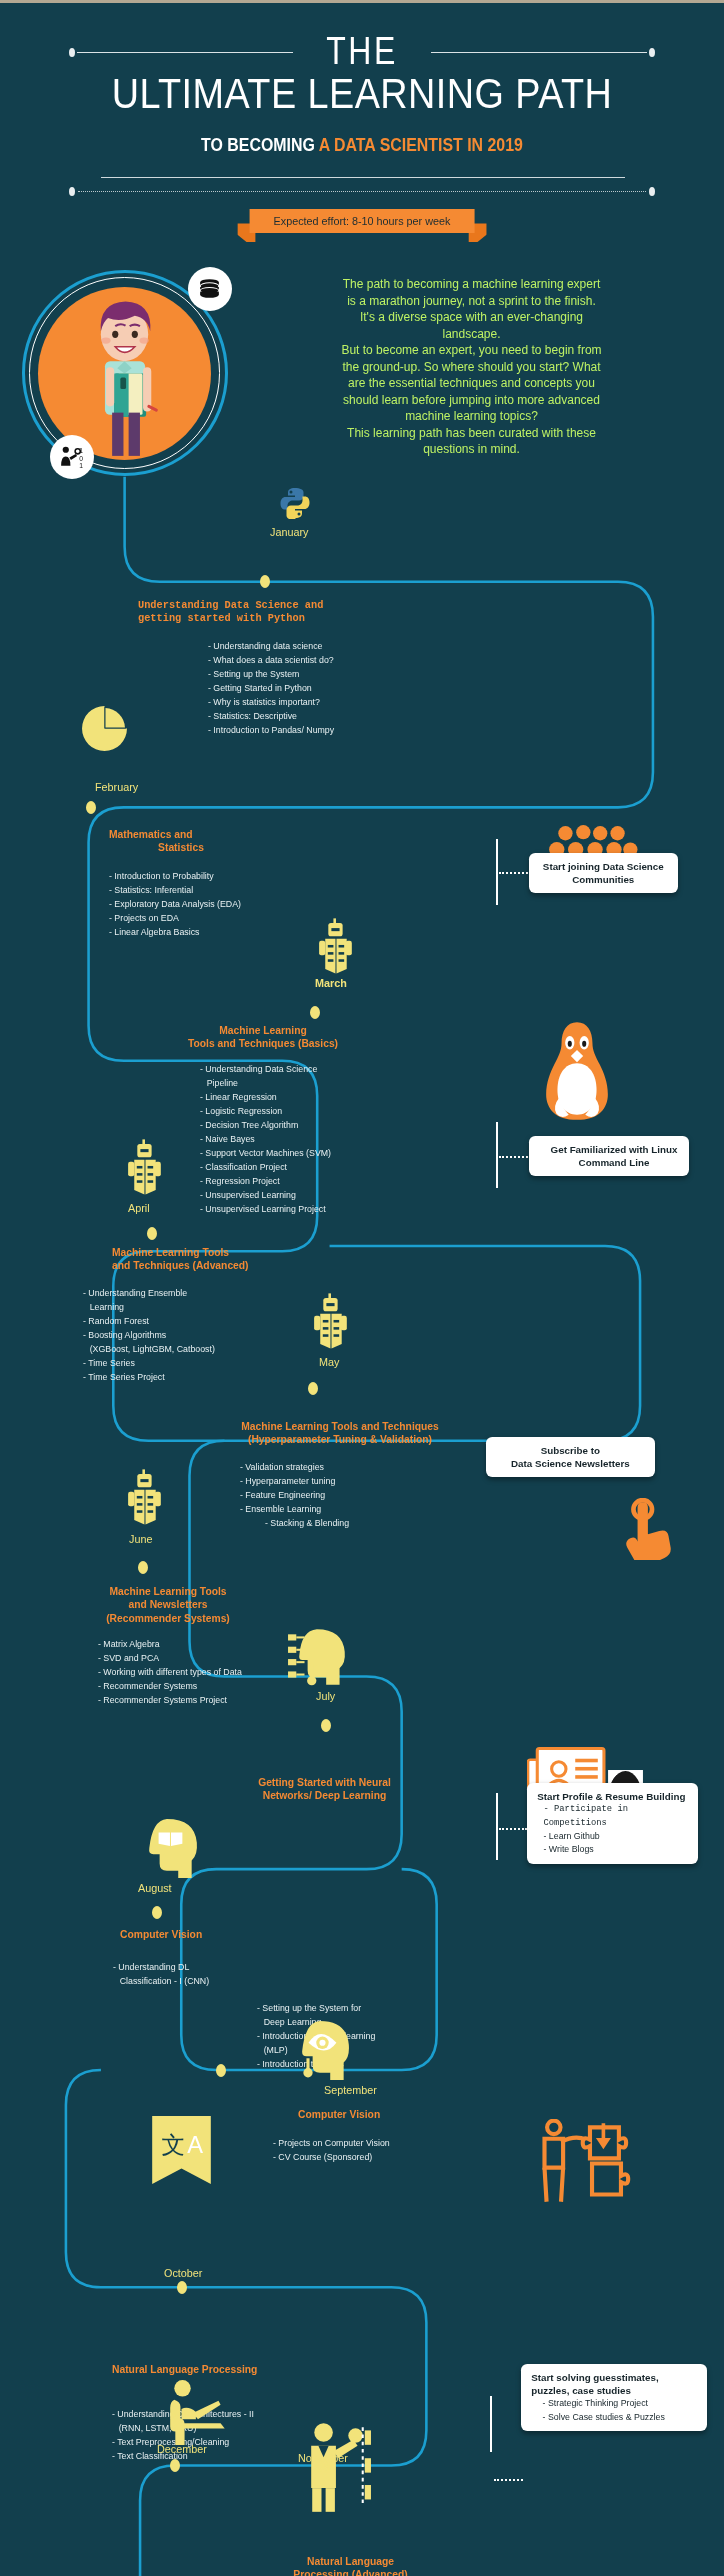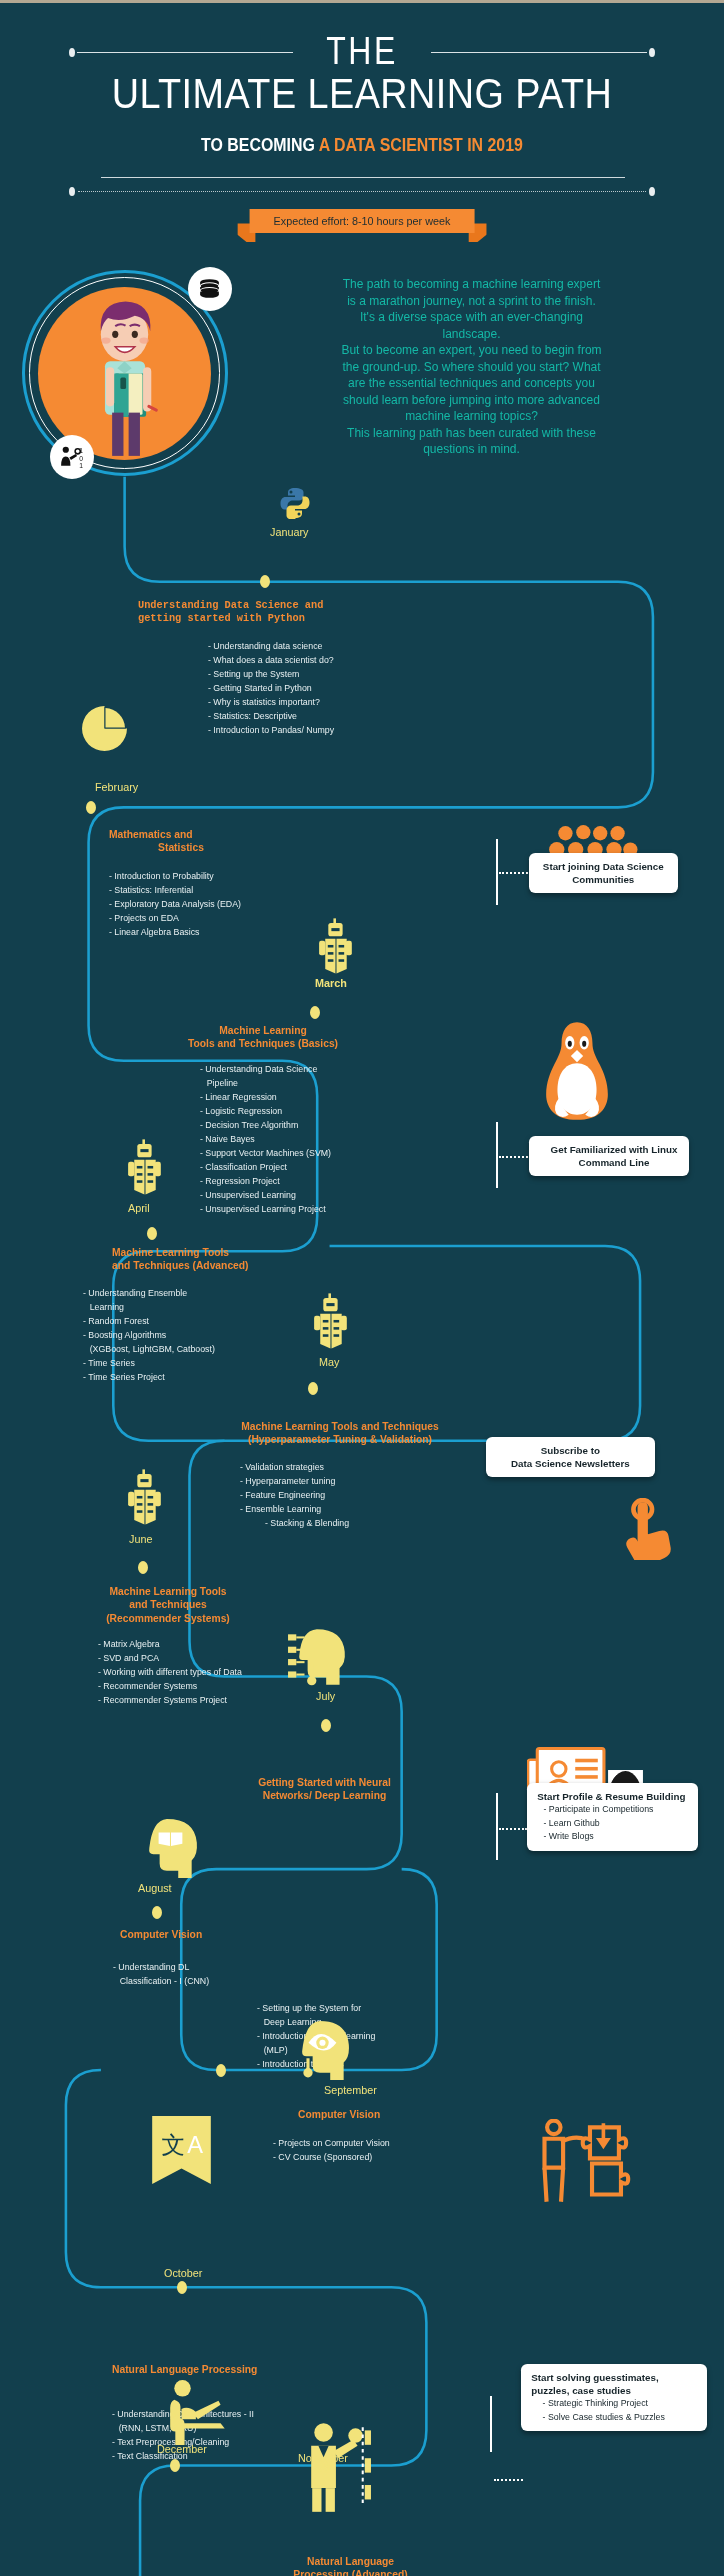--- a/index.html
+++ b/index.html
@@ -64,21 +64,21 @@
   .ring-inner{position:absolute;inset:7.2px;border-radius:50%;border:1px solid #ffffff;}
   .avatar-circle{position:absolute;inset:16.5px;border-radius:50%;background:#f58a33;overflow:hidden;}
   .badge{position:absolute;width:44px;height:44px;border-radius:50%;background:#fff;
     display:flex;align-items:center;justify-content:center;}
   .badge.db{top:-3.1px;right:-4.1px;}
   .badge.bin{bottom:-3.1px;left:28px;}
 
   
   .intro{
     position:absolute;top:276px;left:233px;width:477px;
-    color:#14b8a6;font-size:12px;line-height:16.5px;text-align:center;
+    color:#bef264;font-size:12px;line-height:16.5px;text-align:center;
     font-family:"Liberation Sans Narrow","Liberation Sans",sans-serif;
   }
 
   
   .path-svg{position:absolute;top:0;left:0;width:724px;height:2866px;pointer-events:none;}
   .node{position:absolute;width:10.3px;height:13.4px;border-radius:50%;background:#f2e37a;}
   .month{position:absolute;color:#f2e37a;font-size:10.8px;white-space:nowrap;
     font-family:"Liberation Sans Narrow","Liberation Sans",sans-serif;}
   .sec-title{position:absolute;color:#f58a33;font-size:10.3px;font-weight:bold;line-height:13.4px;
     font-family:"Liberation Sans Narrow","Liberation Sans",sans-serif;}
@@ -431,21 +431,21 @@
         <rect x="48" y="52" width="11" height="5"></rect>
           <rect x="48" y="66" width="11" height="5"></rect>
           <rect x="48" y="80" width="11" height="5"></rect>
       </g>
     </svg>
   </div>
   <div class="month" style="top:1533px;left:129px;">June</div>
   <div class="node" style="top:1561px;left:138px;"></div>
   <div class="sec-title ctr" style="top:1585px;left:88px;width:160px;">
     <div>Machine Learning Tools</div>
-    <div>and Techniques</div>
+    <div>and Newsletters</div>
     <div>(Recommender Systems)</div>
   </div>
   <div class="bullets" style="top:1637px;left:98px;">
     <div>- Matrix Algebra</div>
     <div>- SVD and PCA</div>
     <div>- Working with different types of Data</div>
     <div>- Recommender Systems</div>
     <div>- Recommender Systems Project</div>
   </div>
 
@@ -504,21 +504,21 @@
       <path d="M192 62 c-18 0 -32 18 -32 42 c0 20 8 34 22 42 l0 -16 c-10 0 -14 -8 -14 -18 c0 -12 8 -18 22 -18 s22 6 22 18 c0 10 -4 18 -14 18 l0 16 c14 -8 22 -22 22 -42 c0 -24 -14 -42 -28 -42z" fill="#1a1a1a"></path>
       <ellipse cx="192" cy="118" rx="34" ry="58" fill="#1a1a1a"></ellipse>
       <path d="M180 96 q12 -10 24 0 q4 20 -12 22 q-16 -2 -12 -22z" fill="#fff"></path>
       <path d="M178 136 q14 6 28 0 l0 40 l-28 0z" fill="#fff"></path>
     </svg>
   </div>
   <div class="tick" style="top:1793px;left:496px;height:67px;"></div>
   <div class="dashline" style="top:1828px;left:499px;width:28px;"></div>
   <div class="card left-align" style="top:1783px;left:527px;width:150px;">
     <div class="hd">Start Profile &amp; Resume Building</div>
-    <div class="li" style="padding-left:6.2px;">- Participate in Competitions</div>
+    <div class="li" style="padding-left:6.2px;font-family:Liberation Mono, monospace;">- Participate in Competitions</div>
     <div class="li" style="padding-left:6.2px;">- Learn Github</div>
     <div class="li" style="padding-left:6.2px;">- Write Blogs</div>
   </div>
 
   <div class="icon" style="top:1817px;left:140px;">
     <svg width="62" height="62" viewBox="0 0 120 120">
       <path d="M52 4 q54 0 58 46 q2 24 -10 34 l0 34 l-26 0 l0 -14 l-22 0 q-14 0 -14 -14 l0 -18 l-12 0 q-10 0 -8 -12 q6 -54 34 -56z" fill="#f2e37a"></path>
       <path d="M36 30 h22 v26 l-22 -4z" fill="#fff"></path>
       <path d="M82 30 h-22 v26 l22 -4z" fill="#fff"></path>
     </svg>

